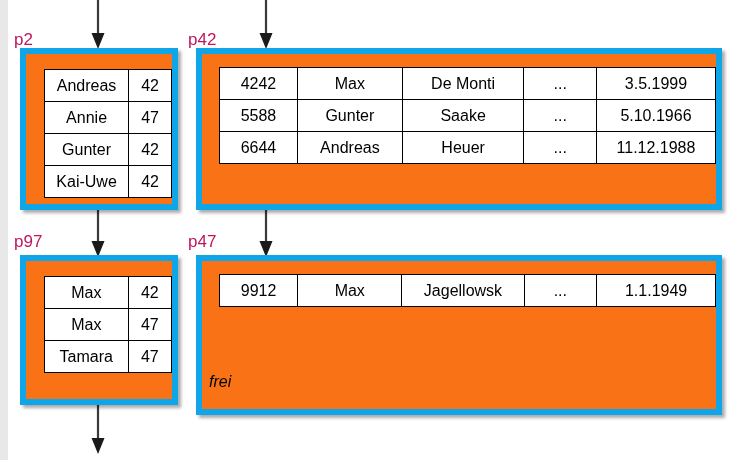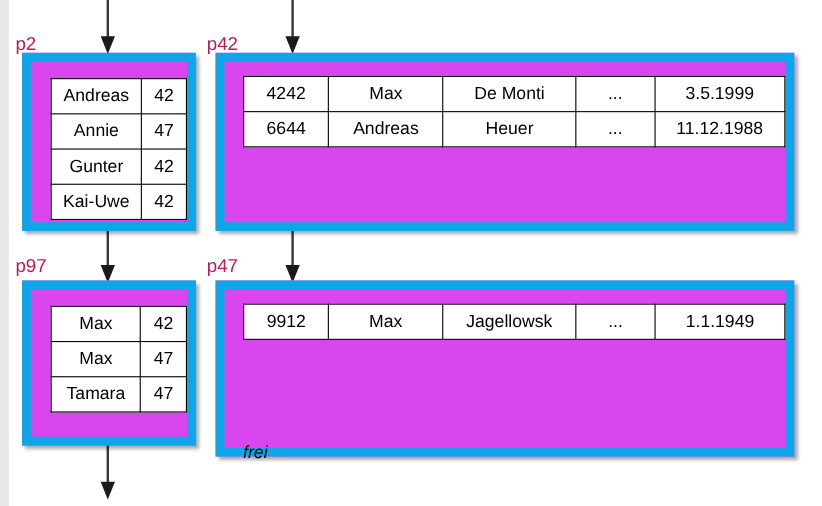--- a/index.html
+++ b/index.html
@@ -30,22 +30,22 @@
     left: 0; top: 0;
     width: 8px;
     height: 460px;
     background: #e8e8e8;
   }
 
   
   .page-box {
     position: absolute;
     box-sizing: border-box;
-    background: #d946ef;
-    border: 8px solid #0ea5e9;
+    background: #f97316;
+    border: 6px solid #0ea5e9;
     box-shadow: 3px 3px 3px rgba(0,0,0,0.33);
   }
 
   .page-label {
     position: absolute;
     font-size: 17px;
     font-weight: normal;
     letter-spacing: 0px;
     color: #be185d;
     line-height: 1;
@@ -169,20 +169,27 @@
     <table class="rec-table data-table" style="left:17px; top:13px;">
       <tbody>
         <tr>
           <td class="c-id">4242</td>
           <td class="c-first">Max</td>
           <td class="c-last">De Monti</td>
           <td class="c-dots">...</td>
           <td class="c-date">3.5.1999</td>
         </tr>
         <tr>
+          <td class="c-id">5588</td>
+          <td class="c-first">Gunter</td>
+          <td class="c-last">Saake</td>
+          <td class="c-dots">...</td>
+          <td class="c-date">5.10.1966</td>
+        </tr>
+        <tr>
           <td class="c-id">6644</td>
           <td class="c-first">Andreas</td>
           <td class="c-last">Heuer</td>
           <td class="c-dots">...</td>
           <td class="c-date">11.12.1988</td>
         </tr>
       </tbody>
     </table>
   </div>
 
@@ -214,16 +221,16 @@
       <tbody>
         <tr>
           <td class="c-id">9912</td>
           <td class="c-first">Max</td>
           <td class="c-last">Jagellowsk</td>
           <td class="c-dots">...</td>
           <td class="c-date">1.1.1949</td>
         </tr>
       </tbody>
     </table>
-    <div class="free-label" style="left:17px; top:112px;margin-top:28px;">frei</div>
+    <div class="free-label" style="left:7px; top:112px;">frei</div>
   </div>
 
 </div>
 
 </body></html>

